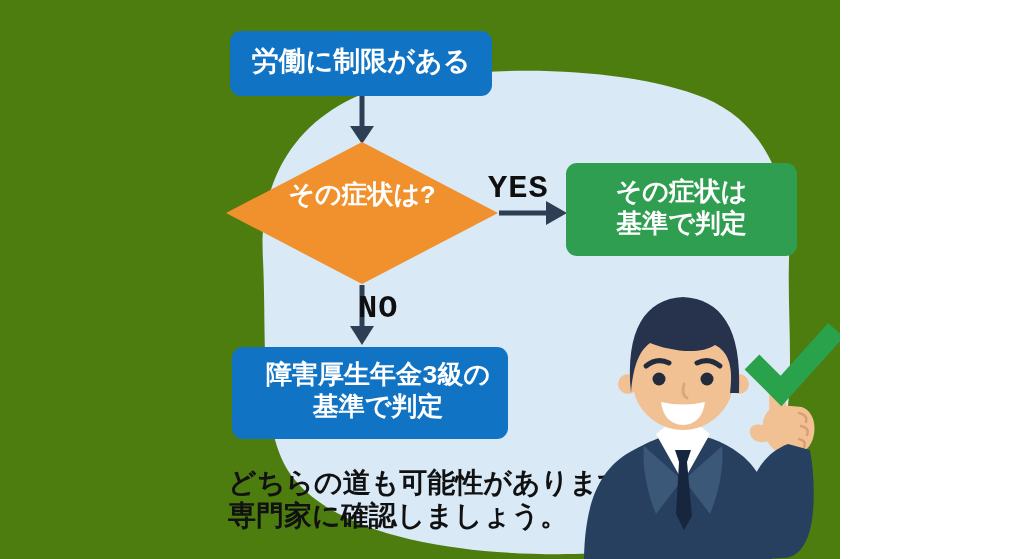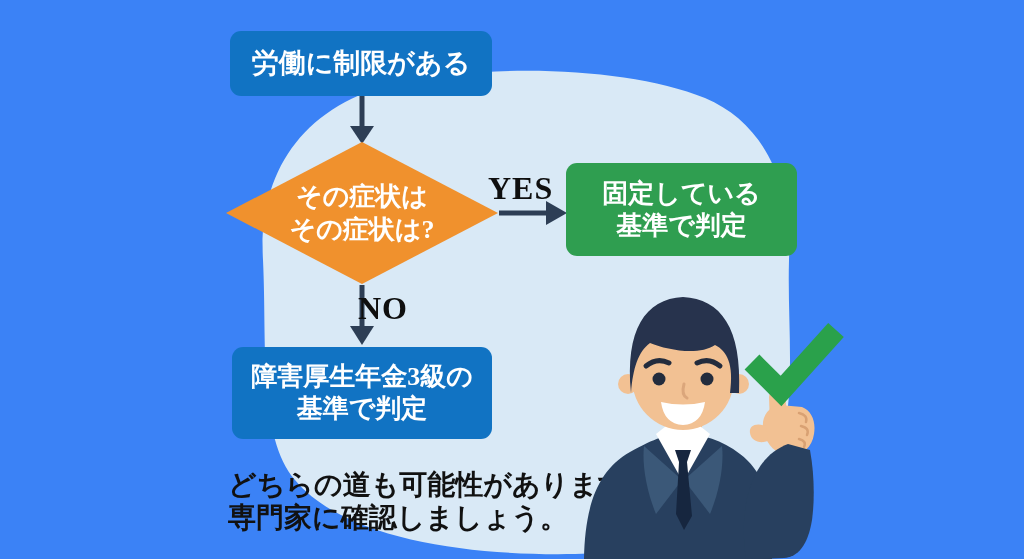--- a/index.html
+++ b/index.html
@@ -1,28 +1,28 @@
 <!DOCTYPE html>
 <html><head>
 <meta charset="utf-8">
 <style>
   html,body{margin:0;padding:0;background:#ffffff;}
   .canvas{
-    position:relative;width:1024px;height:559px;overflow:hidden;background:#3b82f6;
-    font-family:Liberation Serif, serif;
+    position:relative;width:840px;height:559px;overflow:hidden;background:#4d7c0f;
+    font-family:Liberation Mono, monospace;
   }
   .layer{position:absolute;left:0;top:0;width:1024px;height:559px;}
   .box{
     position:absolute;display:flex;flex-direction:column;align-items:center;justify-content:center;
     border-radius:11px;color:#ffffff;font-weight:bold;text-align:center;line-height:1.22;
   }
   .box span{display:block;}
   .start-box{left:230px;top:31px;width:262px;height:65px;background:#1173c3;font-size:27px;}
   .yes-box{left:566px;top:163px;width:231px;height:93px;background:#2f9e50;font-size:26px;}
-  .no-box{left:232px;top:347px;width:260px;height:92px;background:#1173c3;font-size:26px;}
+  .no-box{left:232px;top:347px;width:260px;height:92px;background:#1173c3;font-size:26px;padding-left:16px;}
   .diamond-label{
     position:absolute;left:272px;top:180px;width:180px;text-align:center;color:#ffffff;
     font-weight:bold;font-size:26px;line-height:33px;
   }
   .diamond-label span{display:block;}
   .branch-label{
     position:absolute;color:#0f0f0f;font-weight:800;font-size:32px;letter-spacing:1px;
   }
   .yes-label{left:488px;top:170px;}
   .no-label{left:358px;top:290px;}
@@ -59,29 +59,28 @@
       <line x1="362" y1="285" x2="362" y2="327" stroke-width="5"></line>
       <polygon points="350,326 374,326 362,345" stroke="none"></polygon>
     </g>
   </svg>
 
   <div class="box start-box">
     <span>労働に制限がある</span>
   </div>
 
   <div class="diamond-label">
-    <span>その症状は</span>
     <span>その症状は?</span>
   </div>
 
   <div class="branch-label yes-label">YES</div>
   <div class="branch-label no-label">NO</div>
 
   <div class="box yes-box">
-    <span>固定している</span>
+    <span>その症状は</span>
     <span>基準で判定</span>
   </div>
 
   <div class="box no-box">
     <span>障害厚生年金3級の</span>
     <span>基準で判定</span>
   </div>
 
   <div class="footer-note">
     <span>どちらの道も可能性があります!</span>

